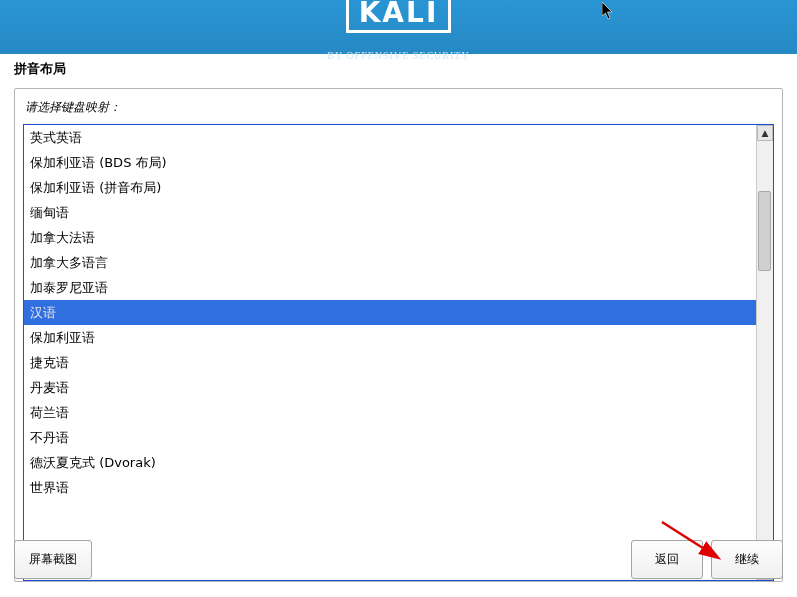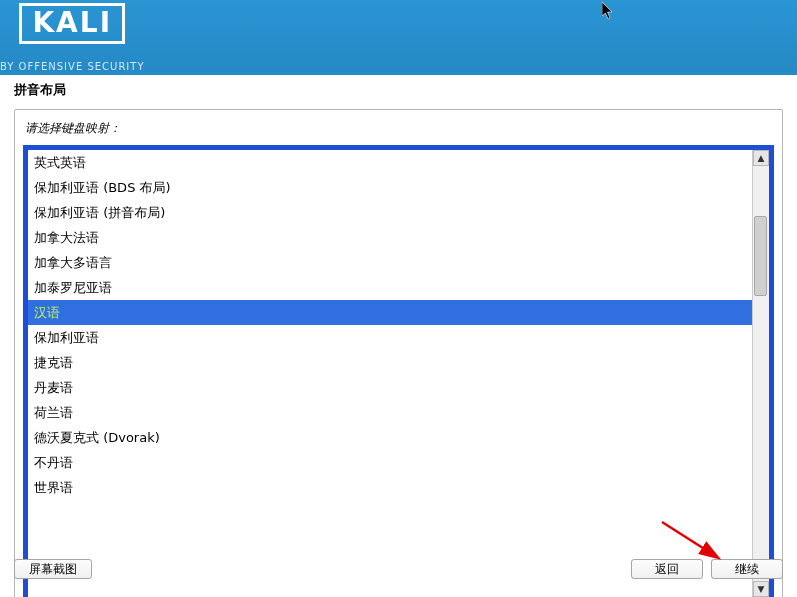--- a/index.html
+++ b/index.html
@@ -1,40 +1,41 @@
 <!DOCTYPE html>
 <html><head>
   <meta charset="utf-8">
   <style>
     * { box-sizing: border-box; margin: 0; padding: 0; }
     body { font-family: "DejaVu Sans", Arial, sans-serif; width: 797px; height: 597px; overflow: hidden; background: #fff; }
 
     .header {
-      height: 75px;
+      height: 54px;
       background: linear-gradient(180deg, #2a95d4 0%, #2589c4 100%);
       display: flex;
       align-items: center;
-      justify-content: flex-start;
+      justify-content: center;
       position: relative;
     }
     .logo-wrap { display: flex; flex-direction: column; align-items: center; }
     .logo-box {
       border: 3px solid #fff;
       padding: 2px 10px 2px 10px;
       color: #fff;
       font-weight: 700;
       font-size: 28px;
       letter-spacing: 2px;
       line-height: 1.1;
     }
     .logo-sub {
       color: #cfe9f7;
       font-size: 10px;
       letter-spacing: 1px;
       margin-top: 17px;
+      font-family: Liberation Serif, serif;
     }
     .cursor {
       position: absolute;
       top: 2px;
       left: 602px;
       color: #000;
       font-size: 14px;
       pointer-events: none;
     }
 
@@ -54,39 +55,39 @@
       display: flex;
       flex-direction: column;
     }
     .prompt {
       font-size: 12px;
       font-style: italic;
       padding: 0 10px 8px 10px;
     }
     .list-wrap {
       margin: 0 8px 0 8px;
-      border: 5px solid #1d4ed8;
+      border: 1px solid #1d4ed8;
       flex: 1;
       display: flex;
       min-height: 0;
     }
     .list {
       flex: 1;
       overflow: hidden;
       font-size: 13px;
     }
     .list-item {
       padding: 4px 6px;
       line-height: 17px;
       height: 25px;
       cursor: default;
     }
     .list-item.selected {
       background: #2f6fe0;
-      color: #bef264;
+      color: #e5e5e5;
     }
     .scrollbar {
       width: 17px;
       background: #f0f0f0;
       border-left: 1px solid #c9c9c9;
       position: relative;
       display: flex;
       flex-direction: column;
     }
     .sb-btn {
@@ -117,21 +118,21 @@
       bottom: 18px;
       left: 14px;
       right: 14px;
       display: flex;
       justify-content: space-between;
       align-items: center;
     }
     .footer-right { display: flex; gap: 8px; padding-left: 29px; }
     .btn {
       min-width: 72px;
-      height: 20px;
+      height: 39px;
       padding: 0 14px;
       border: 1px solid #a5a5a5;
       border-radius: 3px;
       background: linear-gradient(180deg, #fdfdfd, #f0f0f0);
       font-size: 12px;
       cursor: pointer;
       display: flex;
       align-items: center;
       justify-content: center;
     }
@@ -158,30 +159,31 @@
 
 <div class="title-row">拼音布局</div>
 
 <div class="panel">
   <div class="prompt">请选择键盘映射：</div>
   <div class="list-wrap">
     <div class="list" id="kbd-list">
         <div class="list-item">英式英语</div>
         <div class="list-item">保加利亚语 (BDS 布局)</div>
         <div class="list-item">保加利亚语 (拼音布局)</div>
+        <div class="list-item">缅甸语</div>
         <div class="list-item">加拿大法语</div>
         <div class="list-item">加拿大多语言</div>
         <div class="list-item">加泰罗尼亚语</div>
         <div class="list-item selected">汉语</div>
         <div class="list-item">保加利亚语</div>
         <div class="list-item">捷克语</div>
         <div class="list-item">丹麦语</div>
         <div class="list-item">荷兰语</div>
+        <div class="list-item">不丹语</div>
         <div class="list-item">德沃夏克式 (Dvorak)</div>
-        <div class="list-item">不丹语</div>
         <div class="list-item">世界语</div>
       </div>
     <div class="scrollbar">
       <div class="sb-btn">▲</div>
       <div class="sb-track">
         <div class="sb-thumb"></div>
       </div>
       <div class="sb-btn">▼</div>
     </div>
   </div>

